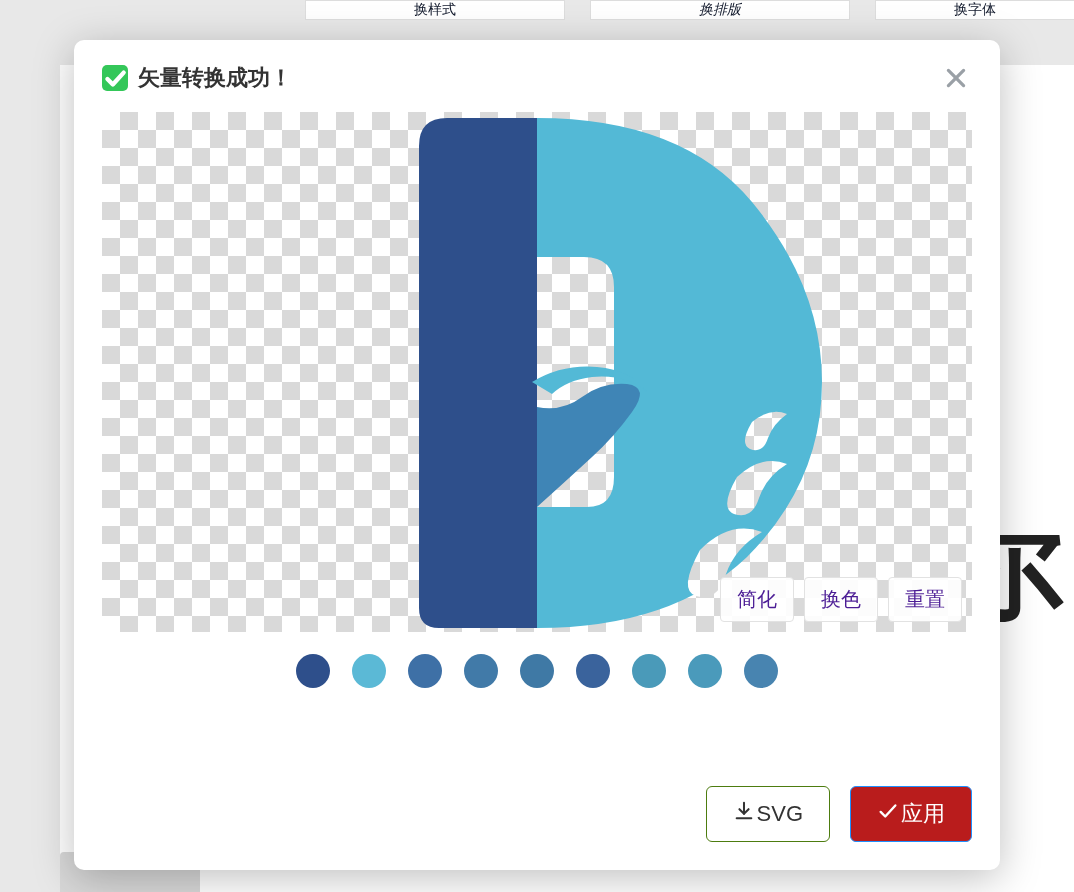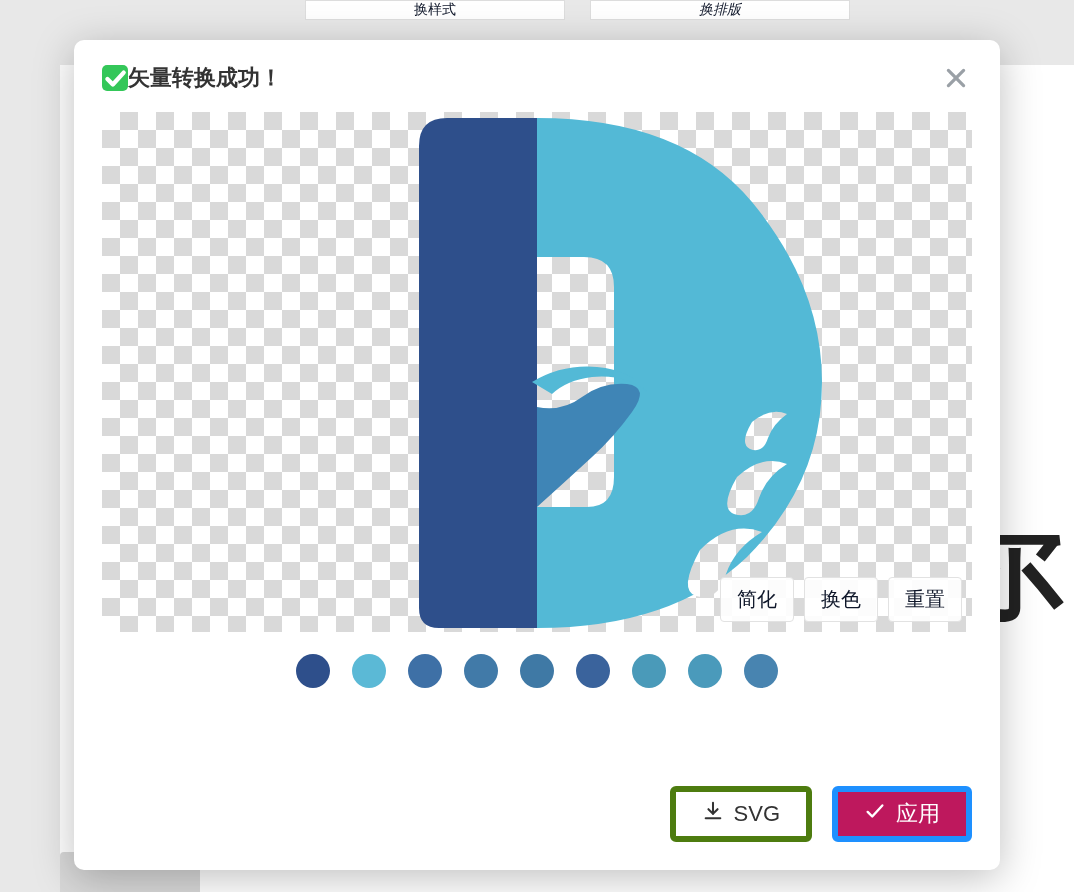--- a/index.html
+++ b/index.html
@@ -46,21 +46,21 @@
     background: #fff;
     border-radius: 10px;
     box-shadow: 0 8px 40px rgba(0,0,0,0.25);
     display: flex; flex-direction: column;
   }
   .modal-header {
     display: flex; align-items: center; justify-content: space-between;
     padding: 22px 28px 18px 28px;
   }
   .modal-title {
-    display: flex; align-items: center; gap: 0;
+    display: flex; align-items: center; gap: 10px;
     font-size: 22px; font-weight: 600; color: #333;
   }
   .success-badge {
     width: 26px; height: 26px; background: #34c759; border-radius: 5px;
     display: flex; align-items: center; justify-content: center;
     color: #fff; font-size: 18px; font-weight: 700;
   }
   .close-btn {
     width: 32px; height: 32px; cursor: pointer;
     display: flex; align-items: center; justify-content: center;
@@ -87,58 +87,61 @@
   .logo-svg { width: 610px; height: 520px; }
   .overlay-controls {
     position: absolute; right: 10px; bottom: 10px;
     display: flex; gap: 10px;
   }
   .overlay-btn {
     background: rgba(255,255,255,0.92);
     border: 1px solid #e2e2e2;
     border-radius: 4px;
     padding: 8px 16px;
-    font-size: 20px; color: #0f172a;
+    font-size: 20px; color: #4c1d95;
     cursor: pointer;
   }
 
   .palette {
     display: flex; gap: 22px; justify-content: center;
     margin-top: 22px;
   }
   .swatch {
     width: 34px; height: 34px; border-radius: 50%;
     cursor: pointer;
   }
 
   .modal-footer {
     margin-top: auto;
     display: flex; gap: 20px; justify-content: flex-end;
     padding: 0 28px 28px 28px;
   }
   .btn {
     height: 56px; padding: 0 26px;
-    display: flex; align-items: center; gap: 10px;
+    display: flex; align-items: center; gap: 2px;
     font-size: 22px; border-radius: 6px; cursor: pointer;
-    border: 6px solid #4d7c0f; background: #fff; color: #333;
+    border: 1px solid #4d7c0f; background: #fff; color: #333;
   }
   .btn.primary {
-    background: #be185d; border-color: #1e90ff; color: #fff;
+    background: #b91c1c; border-color: #1e90ff; color: #fff;
   }
   .btn svg { width: 22px; height: 22px; }
 </style>
 </head>
 <body>
 
 <div class="bg">
   <div class="bg-tab one">
       <span>换样式</span>
     </div>
   <div class="bg-tab two">
       <span>换排版</span>
+    </div>
+  <div class="bg-tab three">
+      <span>换字体</span>
     </div>
   <div class="bg-panel">
     <div class="bg-glyph">尔</div>
   </div>
   <div class="bg-thumb"></div>
 </div>
 
 <div class="modal">
   <div class="modal-header">
     <div class="modal-title">

